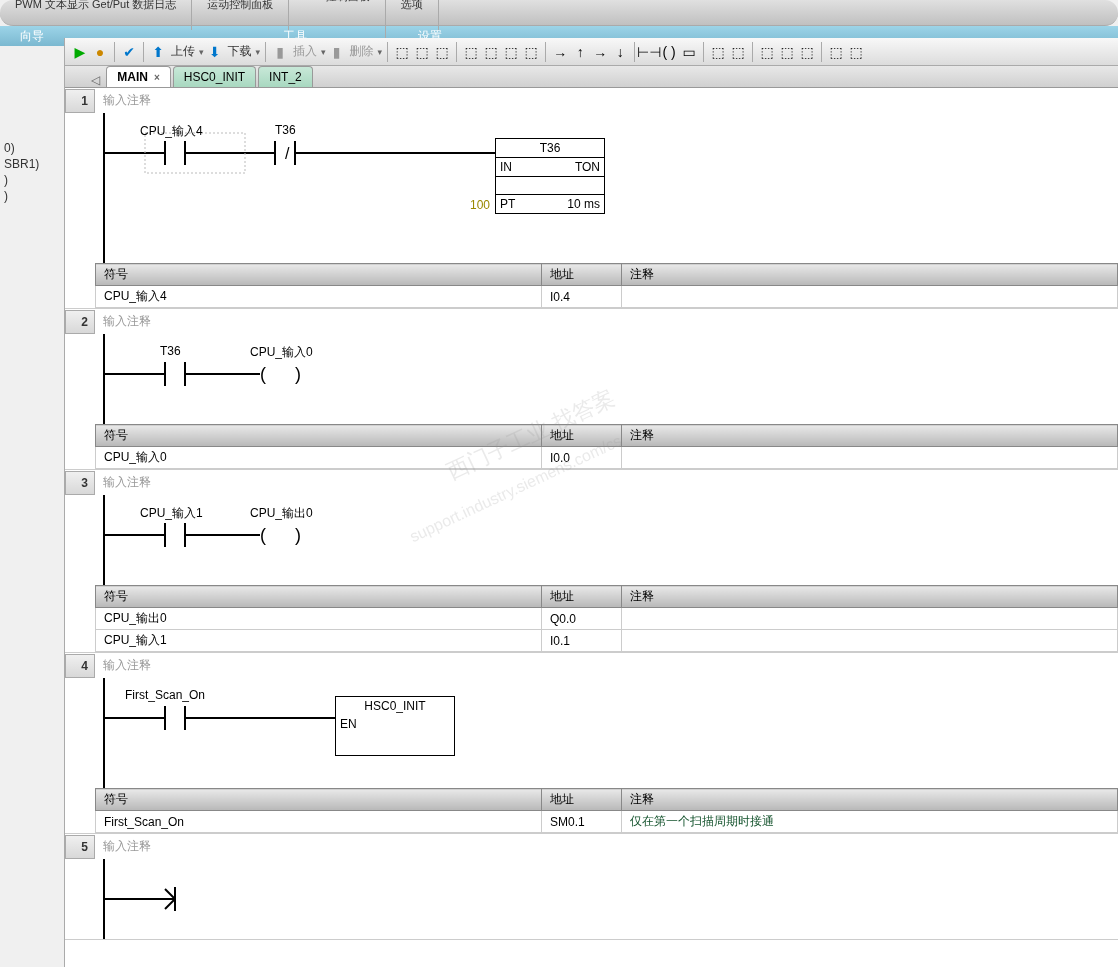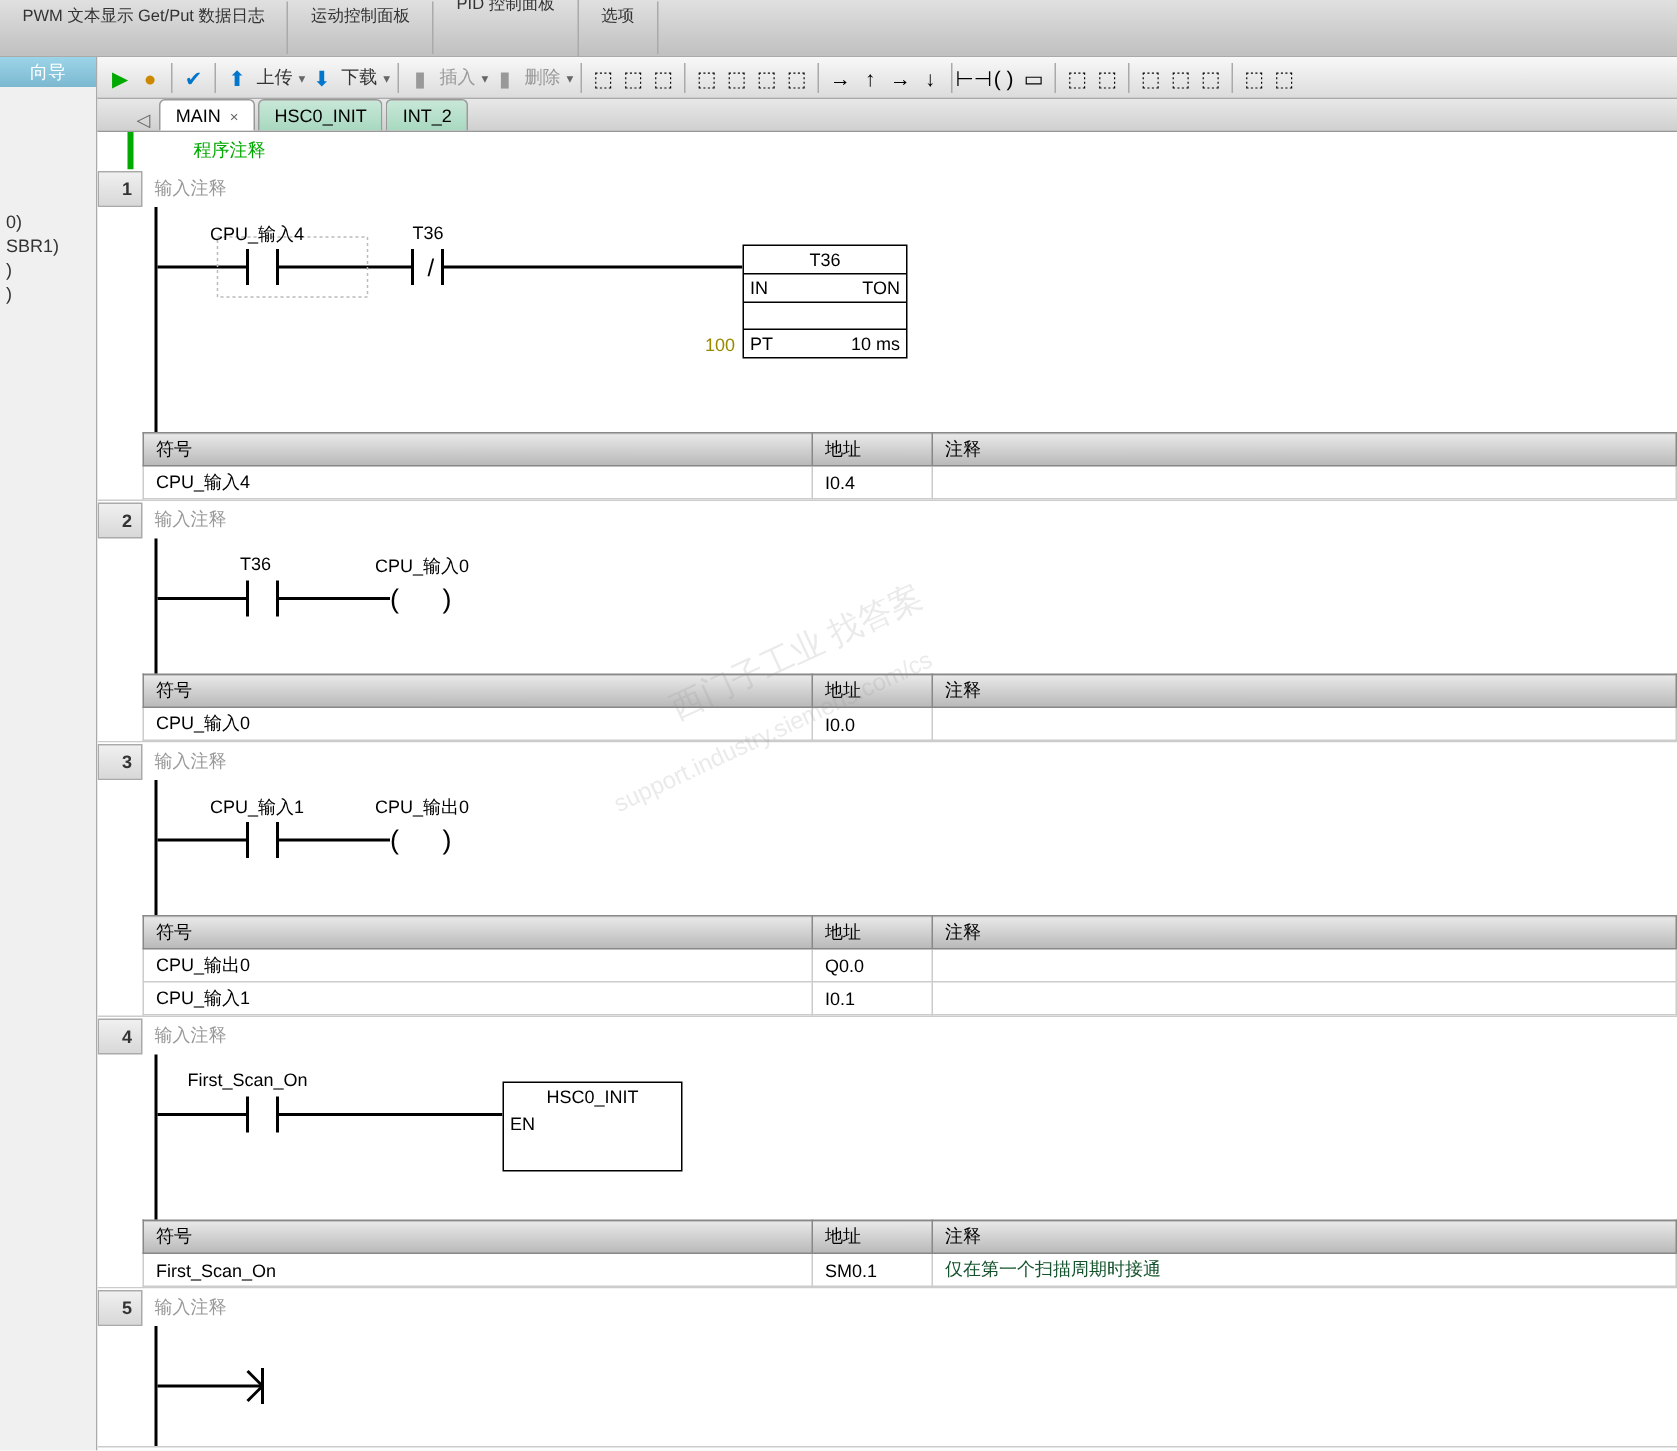--- a/index.html
+++ b/index.html
@@ -1,29 +1,29 @@
 <!DOCTYPE html>
 <html><head>
 <meta charset="utf-8">
 <style>
 * { box-sizing: border-box; margin: 0; padding: 0; }
 body { font-family: "Microsoft YaHei", Tahoma, sans-serif; font-size: 12px; background: #f0f0f0; width: 1118px; height: 967px; overflow: hidden; position: relative; }
-.top-ribbon { background: linear-gradient(#e0e0e0, #c0c0c0); height: 38px; display: flex; align-items: center; border-bottom: 1px solid #aaa; }
+.top-ribbon { background: linear-gradient(#e0e0e0, #c0c0c0); height: 26px; display: flex; align-items: center; border-bottom: 1px solid #aaa; border-radius: 15px; }
 .top-ribbon .section { border-right: 1px solid #aaa; padding: 2px 15px; text-align: center; font-size: 11px; color: #333; }
 .guide-bar { background: linear-gradient(#9cd4e8, #7bb8d0); height: 20px; display: flex; align-items: center; padding-left: 20px; color: #fff; font-size: 12px; }
 .side-labels { position: absolute; left: 0; top: 140px; width: 64px; font-size: 12px; color: #333; }
 .side-labels div { padding: 1px 4px; }
 .main-area { position: absolute; left: 64px; top: 38px; right: 0; bottom: 0; background: #fff; border-left: 1px solid #aaa; }
 .toolbar2 { background: linear-gradient(#f8f8f8, #dcdcdc); height: 28px; display: flex; align-items: center; border-bottom: 1px solid #aaa; padding: 0 6px; gap: 2px; }
 .ticon { width: 18px; height: 18px; display: inline-flex; align-items: center; justify-content: center; font-size: 14px; cursor: pointer; }
 .tsep { width: 1px; height: 20px; background: #aaa; margin: 0 3px; }
 .tlabel { font-size: 12px; color: #333; padding: 0 2px; cursor: pointer; }
 .tabstrip { background: linear-gradient(#e8e8e8, #d0d0d0); height: 22px; display: flex; align-items: flex-end; border-bottom: 1px solid #999; padding-left: 20px; }
 .tab { padding: 3px 10px; margin-right: 2px; font-size: 12px; border: 1px solid #999; border-bottom: none; border-top-left-radius: 4px; border-top-right-radius: 4px; cursor: pointer; }
-.tab.active { background: #fff; font-weight: normal; text-align: center; }
+.tab.active { background: #fff; font-weight: bold; text-align: center; }
 .tab.inactive { background: linear-gradient(#c8e8d8, #a8d8c0); }
 .tab .x { margin-left: 6px; color: #666; font-size: 10px; }
 .editor { overflow-y: auto; height: calc(100% - 50px); background: #fff; }
 .prog-comment { color: #0a0; padding: 4px 8px 4px 40px; border-left: 4px solid #0a0; margin-left: 20px; }
 .rung { border-bottom: 1px solid #ccc; }
 .rung-head { display: flex; align-items: center; background: #fff; }
 .rung-num { width: 30px; text-align: right; padding: 4px 6px; font-weight: bold; color: #333; background: linear-gradient(#f0f0f0, #d8d8d8); border: 1px solid #aaa; }
 .rung-comment { color: #999; padding: 4px 8px; flex: 1; }
 .rung-body { position: relative; height: 120px; margin-left: 30px; }
 .rung-body.tall { height: 150px; }
@@ -119,21 +119,20 @@
   </div>
 
   <div class="tabstrip">
     <span style="padding:0 6px;color:#666;cursor:pointer">◁</span>
     <div class="tab active"><span>MAIN</span><span class="x">×</span></div>
     <div class="tab inactive"><span>HSC0_INIT</span></div>
     <div class="tab inactive"><span>INT_2</span></div>
   </div>
 
   <div class="editor">
-    <div class="prog-comment">程序注释</div>
 
     <div class="rung">
       <div class="rung-head">
         <div class="rung-num">1</div>
         <div class="rung-comment">输入注释</div>
       </div>
       <div class="rung-body tall">
         <div class="rail"></div>
         <svg class="ladder" width="600" height="150">
           <line x1="10" y1="40" x2="70" y2="40" stroke="#000" stroke-width="2"></line>

